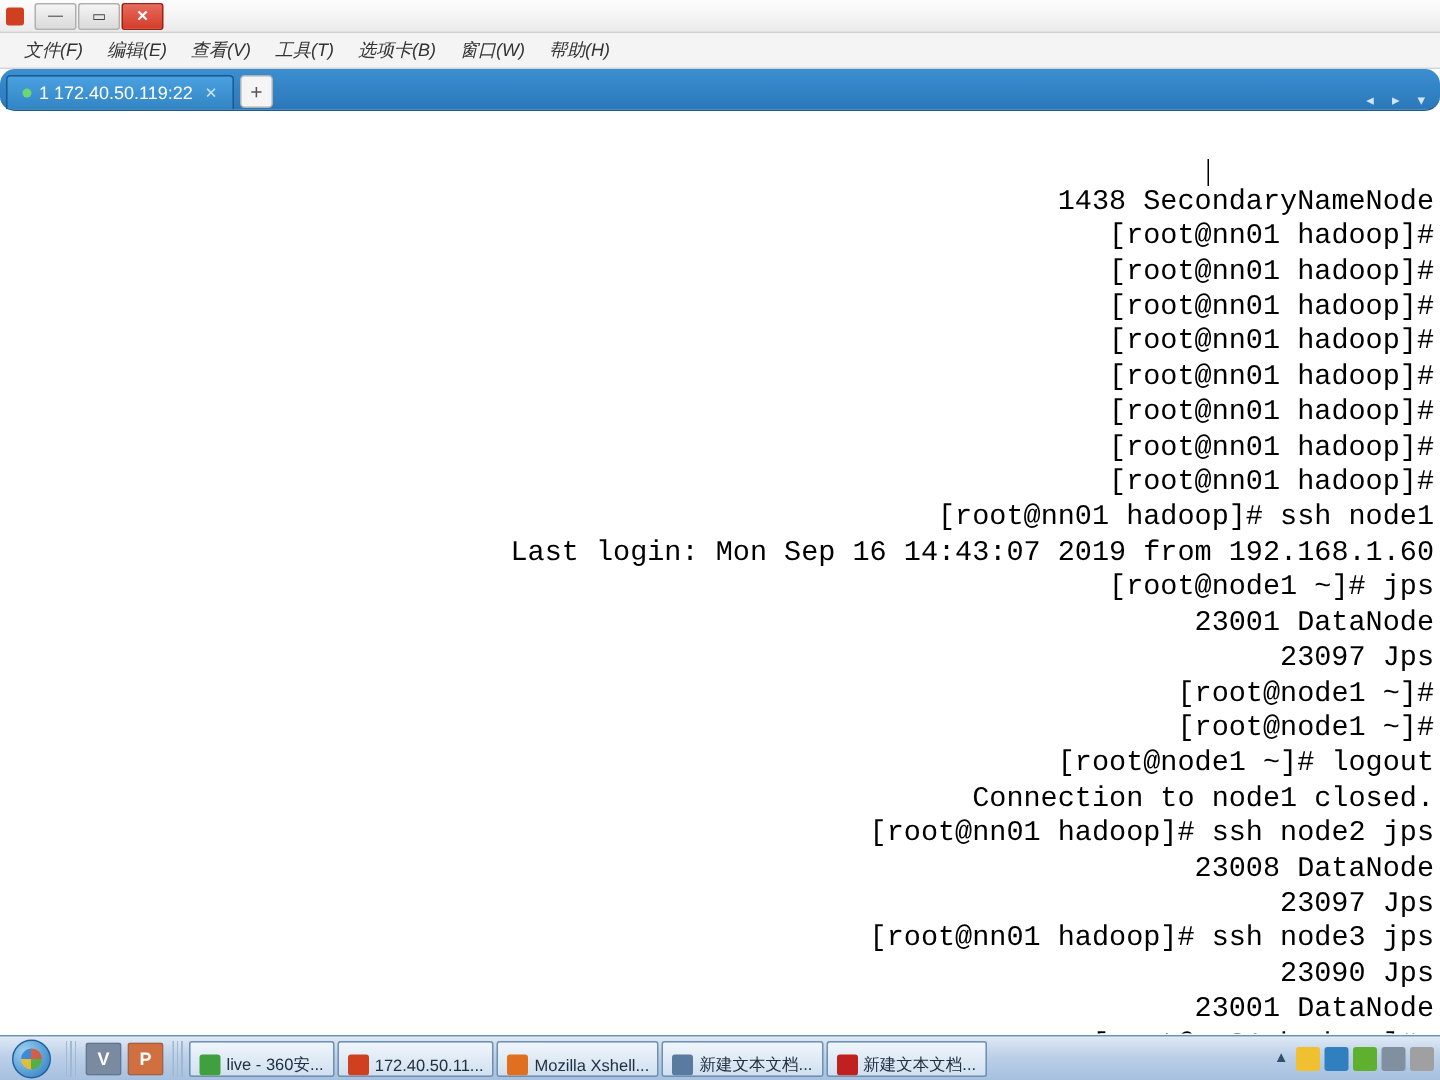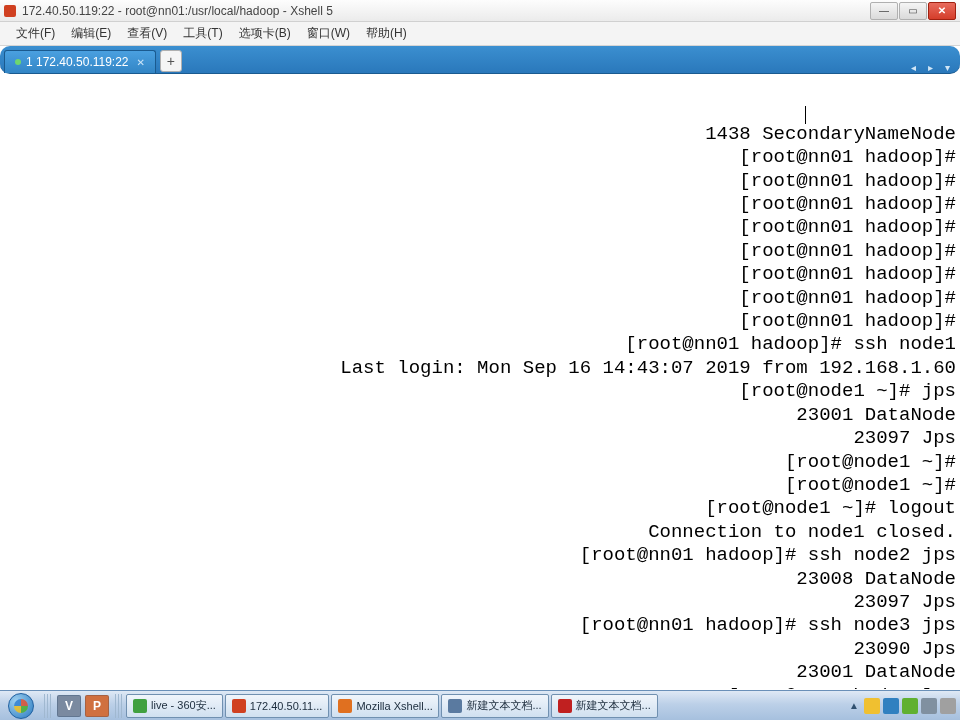--- a/index.html
+++ b/index.html
@@ -8,21 +8,21 @@
 
 .title-bar { height: 22px; background: linear-gradient(#fdfdfd,#ebebeb); border-bottom: 1px solid #d0d0d0; display: flex; align-items: center; padding: 0 4px; font-family: Tahoma,Arial,sans-serif; font-size: 12px; color: #444; }
 .title-bar .app-icon { width: 12px; height: 12px; background: #d04020; border-radius: 2px; margin-right: 6px; }
 .title-bar .title-text { flex: 1; }
 .title-bar .win-btns { display: flex; }
 .title-bar .win-btn { width: 28px; height: 18px; margin-left: 1px; background: linear-gradient(#f5f5f5,#dadada); border: 1px solid #b0b0b0; border-radius: 2px; display: flex; align-items: center; justify-content: center; font-size: 10px; cursor: pointer; }
 .title-bar .win-btn.close { background: linear-gradient(#e86a5c,#d43d2a); color: #fff; font-weight: bold; border-color: #a02010; }
 
 
 .menu-bar { height: 24px; background: #f4f4f4; border-bottom: 1px solid #d5d5d5; display: flex; align-items: center; padding: 0 8px; font-family: "Microsoft YaHei",Tahoma,sans-serif; font-size: 12px; color: #333; }
-.menu-bar .menu-item { padding: 3px 8px; cursor: pointer; }
+.menu-bar .menu-item { padding: 3px 8px; cursor: pointer; font-style: italic; }
 
 
 .tab-strip { height: 28px; background: linear-gradient(#3b8fd0,#2a78bb); border-bottom: 1px solid #1a5a8f; display: flex; align-items: flex-end; padding: 0 4px; font-family: Tahoma,sans-serif; font-size: 12px; border-radius: 10px; }
 .tab-strip .tab { height: 23px; padding: 0 10px; background: linear-gradient(#4aa0e0,#3285c5); color: #fff; border: 1px solid #1a5a8f; border-bottom: none; border-radius: 3px 3px 0 0; display: flex; align-items: center; margin-right: 4px; cursor: pointer; }
 .tab-strip .tab .dot { width: 6px; height: 6px; background: #6ed66e; border-radius: 50%; margin-right: 5px; }
 .tab-strip .tab .tab-close { margin-left: 8px; font-size: 10px; color: #cce5f7; }
 .tab-strip .new-tab { width: 22px; height: 22px; background: #f5f5f5; border: 1px solid #b0b0b0; border-radius: 3px; display: flex; align-items: center; justify-content: center; font-size: 14px; color: #555; cursor: pointer; margin-bottom: 1px; }
 .tab-strip .spacer { flex: 1; }
 .tab-strip .right-ctrl { color: #d0e5f5; font-size: 10px; padding: 0 6px; cursor: pointer; }
 
@@ -34,32 +34,31 @@
 
 
 .taskbar { position: absolute; bottom: 0; left: 0; right: 0; height: 30px; background: linear-gradient(#dfe9f5,#bcd0e8 45%,#a6c0de); border-top: 1px solid #6a90b8; display: flex; align-items: center; font-family: Tahoma,sans-serif; font-size: 11px; }
 .taskbar .start { width: 42px; height: 30px; display: flex; align-items: center; justify-content: center; cursor: pointer; }
 .taskbar .start .orb { width: 26px; height: 26px; border-radius: 50%; background: radial-gradient(circle at 30% 30%, #9ed0f0, #2a7ac0); border: 1px solid #2060a0; position: relative; }
 .taskbar .start .orb::before { content: ""; position: absolute; inset: 5px; border-radius: 50%; background: conic-gradient(#e05030 0 90deg,#50b030 90deg 180deg,#f0c020 180deg 270deg,#3080d0 270deg 360deg); opacity: .85; }
 .taskbar .sep { width: 7px; height: 24px; margin: 0 2px; background: repeating-linear-gradient(90deg,#a0b8d0 0 1px,transparent 1px 3px); }
 .taskbar .pinned { display: flex; gap: 4px; padding: 0 4px; }
 .taskbar .picon { width: 24px; height: 22px; background: rgba(255,255,255,.3); border: 1px solid rgba(0,40,80,.2); border-radius: 2px; display: flex; align-items: center; justify-content: center; font-size: 12px; font-weight: bold; cursor: pointer; }
 .taskbar .tasks { display: flex; gap: 2px; padding: 0 2px; }
-.taskbar .task-btn { height: 24px; padding: 0 6px; background: linear-gradient(#f0f5fb,#d0e0f0); border: 1px solid #7090b0; border-radius: 2px; display: flex; align-items: center; gap: 4px; cursor: pointer; max-width: 108px; overflow: hidden; white-space: nowrap; font-size: 11px; color: #203040; }
+.taskbar .task-btn { height: 24px; padding: 0 6px; background: linear-gradient(#f0f5fb,#d0e0f0); border: 1px solid #7090b0; border-radius: 2px; display: flex; align-items: flex-end; gap: 4px; cursor: pointer; max-width: 108px; overflow: hidden; white-space: nowrap; font-size: 11px; color: #203040; }
 .taskbar .task-btn .ticon { width: 14px; height: 14px; border-radius: 2px; flex-shrink: 0; }
 .taskbar .tray { margin-left: auto; display: flex; align-items: center; gap: 3px; padding: 0 4px; }
 .taskbar .tray .ticon2 { width: 16px; height: 16px; border-radius: 2px; cursor: pointer; }
 .taskbar .tray .arrow { color: #305070; font-size: 10px; cursor: pointer; padding: 0 2px; }
 </style>
 </head>
 <body>
 
 <div class="title-bar">
   <div class="app-icon"></div>
-  <div class="title-text">172.40.50.119:22 - root@nn01:/usr/local/hadoop - Xshell 5</div>
   <div class="win-btns">
     <div class="win-btn">—</div>
     <div class="win-btn">▭</div>
     <div class="win-btn close">✕</div>
   </div>
 </div>
 
 <div class="menu-bar">
   <div class="menu-item">文件(F)</div>
   <div class="menu-item">编辑(E)</div>

